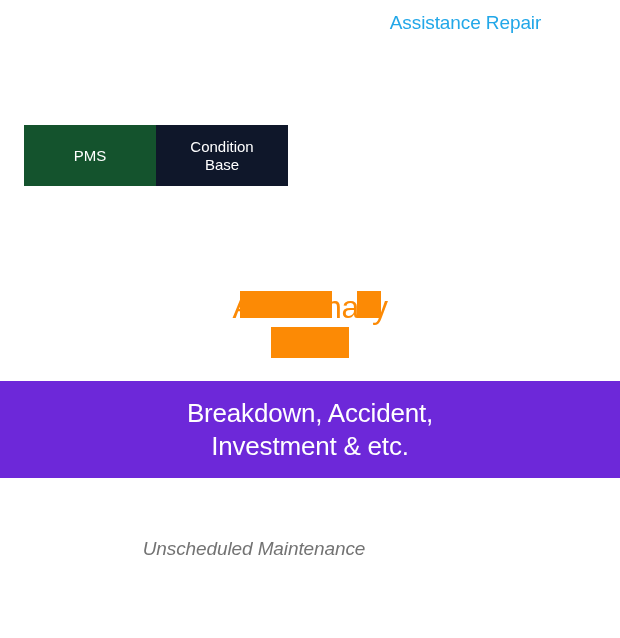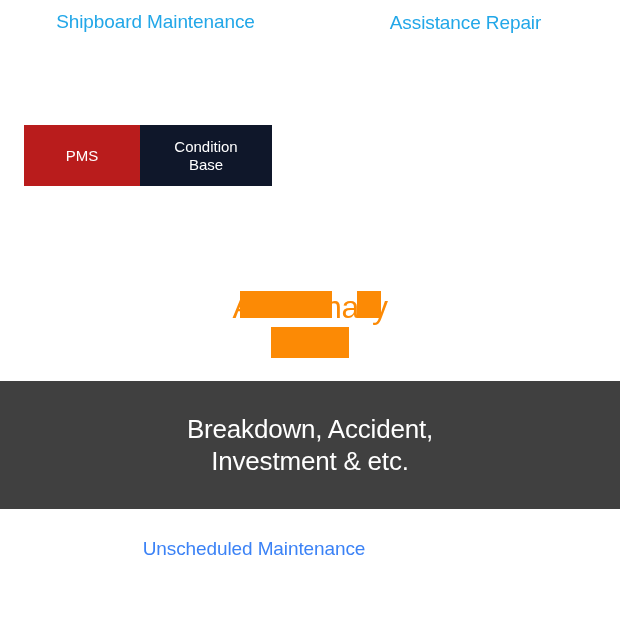--- a/index.html
+++ b/index.html
@@ -57,22 +57,22 @@
     align-items: center;
     justify-content: center;
     text-align: center;
     color: #ffffff;
     font-size: 15px;
     line-height: 1.18;
     box-sizing: border-box;
     padding: 0 4px;
   }
   #cell-pms {
-    width: 116px;
-    background: #b91c1c;
+    width: 132px;
+    background: #14532d;
   }
   #cell-condition-base {
     width: 132px;
     background: #0f172a;
   }
 
   
   .redacted-word {
     position: absolute;
     left: 0;
@@ -106,22 +106,22 @@
     width: 78px;
     height: 31px;
   }
 
   
   #banner {
     position: absolute;
     left: 0;
     top: 381px;
     width: 620px;
-    height: 128px;
-    background: #404040;
+    height: 97px;
+    background: #6d28d9;
     display: flex;
     align-items: center;
     justify-content: center;
   }
   #banner-text {
     color: #ffffff;
     font-size: 26px;
     line-height: 1.25;
     text-align: center;
     white-space: pre-line;
@@ -129,31 +129,31 @@
   }
 
   
   #label-unscheduled {
     position: absolute;
     left: 0;
     top: 538px;
     width: 508px;
     text-align: center;
     font-size: 19px;
-    color: #3b82f6;
+    color: #737373;
     white-space: nowrap;
     letter-spacing: -0.1px;
+    font-style: italic;
   }
 </style>
 </head>
 <body>
 
 <div class="canvas">
 
-  <div class="top-label" id="label-shipboard">Shipboard Maintenance</div>
 
   <div class="top-label" id="label-assistance">Assistance Repair</div>
 
   <div class="bar-group">
     <div class="bar-cell" id="cell-pms">PMS</div>
     <div class="bar-cell" id="cell-condition-base" style="white-space: pre-line;">Condition
 Base</div>
   </div>
 
   <div class="redacted-word">Abnormally</div>

